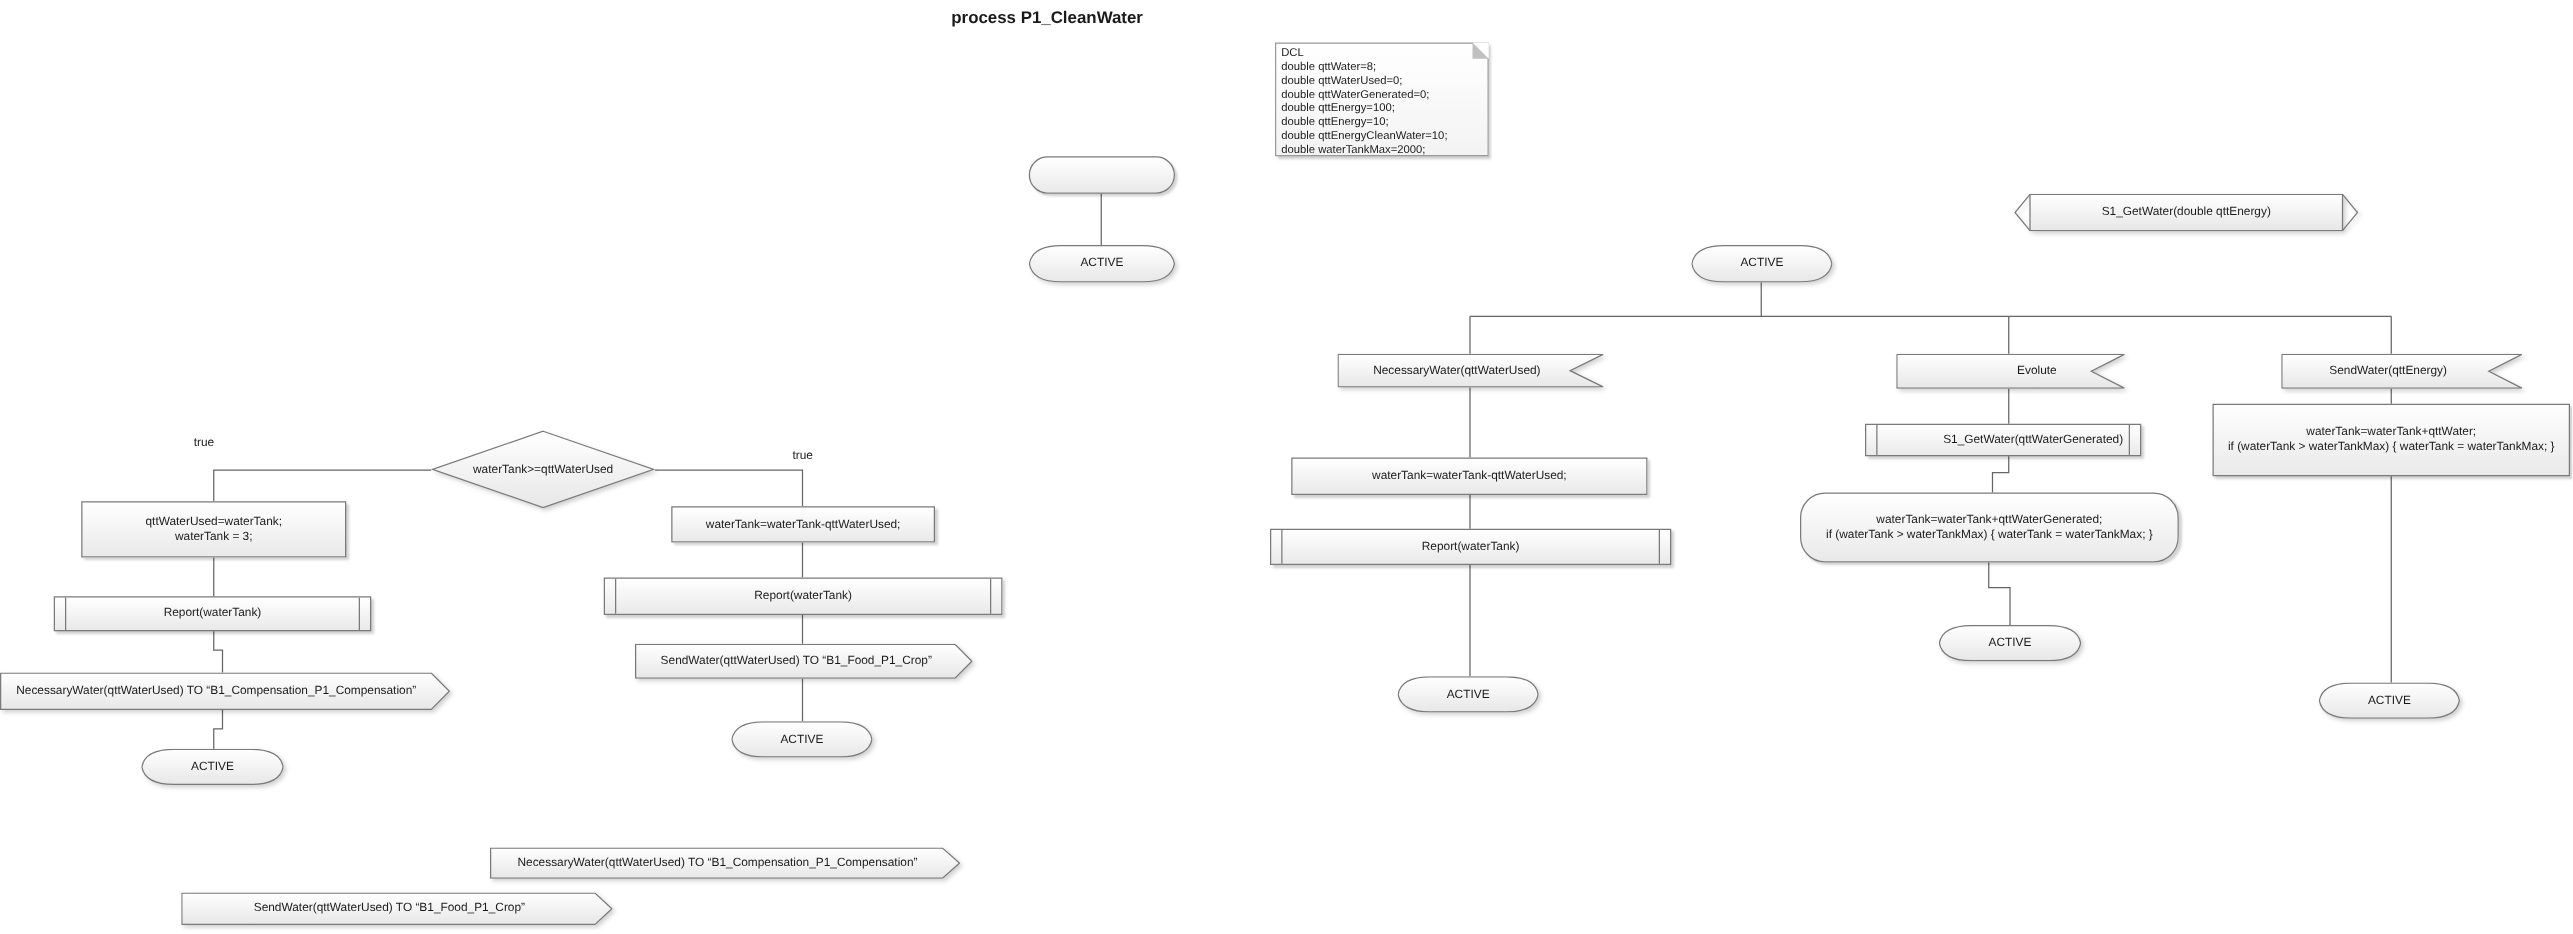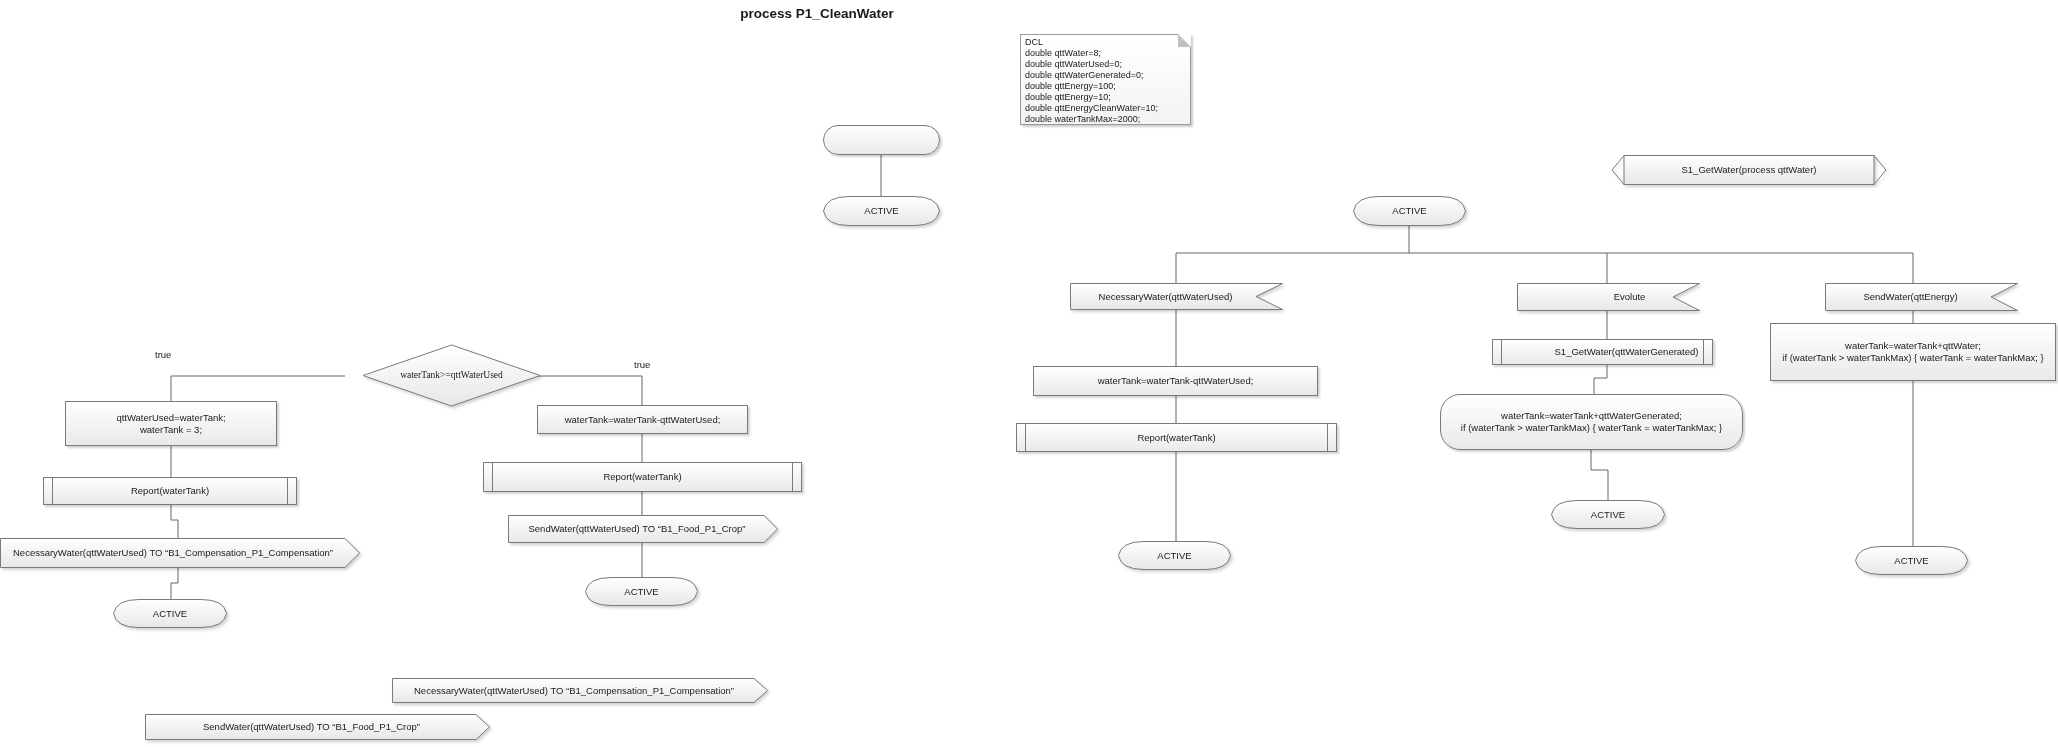--- a/index.html
+++ b/index.html
@@ -63,21 +63,21 @@
       <polyline points="1176,396 1176,423"></polyline>
       <polyline points="1176,452 1176,541"></polyline>
       <polyline points="1607,311 1607,339"></polyline>
       <polyline points="1607,365 1607,378 1594,378 1594,394"></polyline>
       <polyline points="1591,450 1591,470 1608,470 1608,500"></polyline>
       <polyline points="1913,311 1913,323"></polyline>
       <polyline points="1913,381 1913,546"></polyline>
     </g>
   </svg>
 
-  <div class="title" style="left:717px;width:200px;text-align:center;">process P1_CleanWater</div>
+  <div class="title" style="left:761px;width:200px;">process P1_CleanWater</div>
 
   <div class="note" style="left:1020px;top:3px;width:171px;height:91px;">
     <div>DCL</div>
     <div>double qttWater=8;</div>
     <div>double qttWaterUsed=0;</div>
     <div>double qttWaterGenerated=0;</div>
     <div>double qttEnergy=100;</div>
     <div>double qttEnergy=10;</div>
     <div>double qttEnergyCleanWater=10;</div>
     <div>double waterTankMax=2000;</div>
@@ -85,21 +85,21 @@
 
   <div class="node box pill" style="left:823px;top:125px;width:117px;height:30px;"></div>
 
   <div class="node svgnode" style="left:823px;top:196px;width:117px;height:30px;">
     <svg width="117" height="30">
         <path class="shape-path" d="M26,0.5 L91,0.5 Q114,0.5 116.5,15 Q114,29.5 91,29.5 L26,29.5 Q3,29.5 0.5,15 Q3,0.5 26,0.5 Z"></path>
       </svg>
     <div class="txt">ACTIVE</div>
   </div>
 
-  <div class="node svgnode" style="left:362px;top:344px;width:179px;height:63px;font-family:Liberation Serif, serif;">
+  <div class="node svgnode" style="left:345px;top:344px;width:179px;height:63px;">
     <svg width="179" height="63">
         <path class="shape-path" d="M89.5,1 L178,31.5 L89.5,62 L1,31.5 Z"></path>
       </svg>
     <div class="txt">waterTank&gt;=qttWaterUsed</div>
   </div>
   <div class="branch-label" style="left:155px;top:349px;">true</div>
   <div class="branch-label" style="left:634px;top:359px;">true</div>
 
   <div class="node box" style="left:65px;top:401px;width:212px;height:45px;">
     <div>qttWaterUsed=waterTank;
@@ -152,21 +152,21 @@
       </svg>
     <div class="txt" style="padding-right:16px;">SendWater(qttWaterUsed) TO “B1_Food_P1_Crop”</div>
   </div>
 
   <div class="node svgnode" style="left:1611px;top:155px;width:276px;height:30px;">
     <svg width="276" height="30">
       <rect class="shape-path" x="13" y="0.5" width="250" height="29"></rect>
       <path d="M13,0.5 L1,15 L13,29.5" fill="none" stroke="#7a7a7a" stroke-width="1"></path>
       <path d="M263,0.5 L275,15 L263,29.5" fill="none" stroke="#7a7a7a" stroke-width="1"></path>
     </svg>
-    <div class="txt">S1_GetWater(process qttWater)</div>
+    <div class="txt">S1_GetWater(double qttEnergy)</div>
   </div>
 
   <div class="node svgnode" style="left:1353px;top:196px;width:113px;height:30px;">
     <svg width="113" height="30">
         <path class="shape-path" d="M26,0.5 L87,0.5 Q110,0.5 112.5,15 Q110,29.5 87,29.5 L26,29.5 Q3,29.5 0.5,15 Q3,0.5 26,0.5 Z"></path>
       </svg>
     <div class="txt">ACTIVE</div>
   </div>
 
   <div class="node svgnode" style="left:1070px;top:283px;width:213px;height:27px;">

